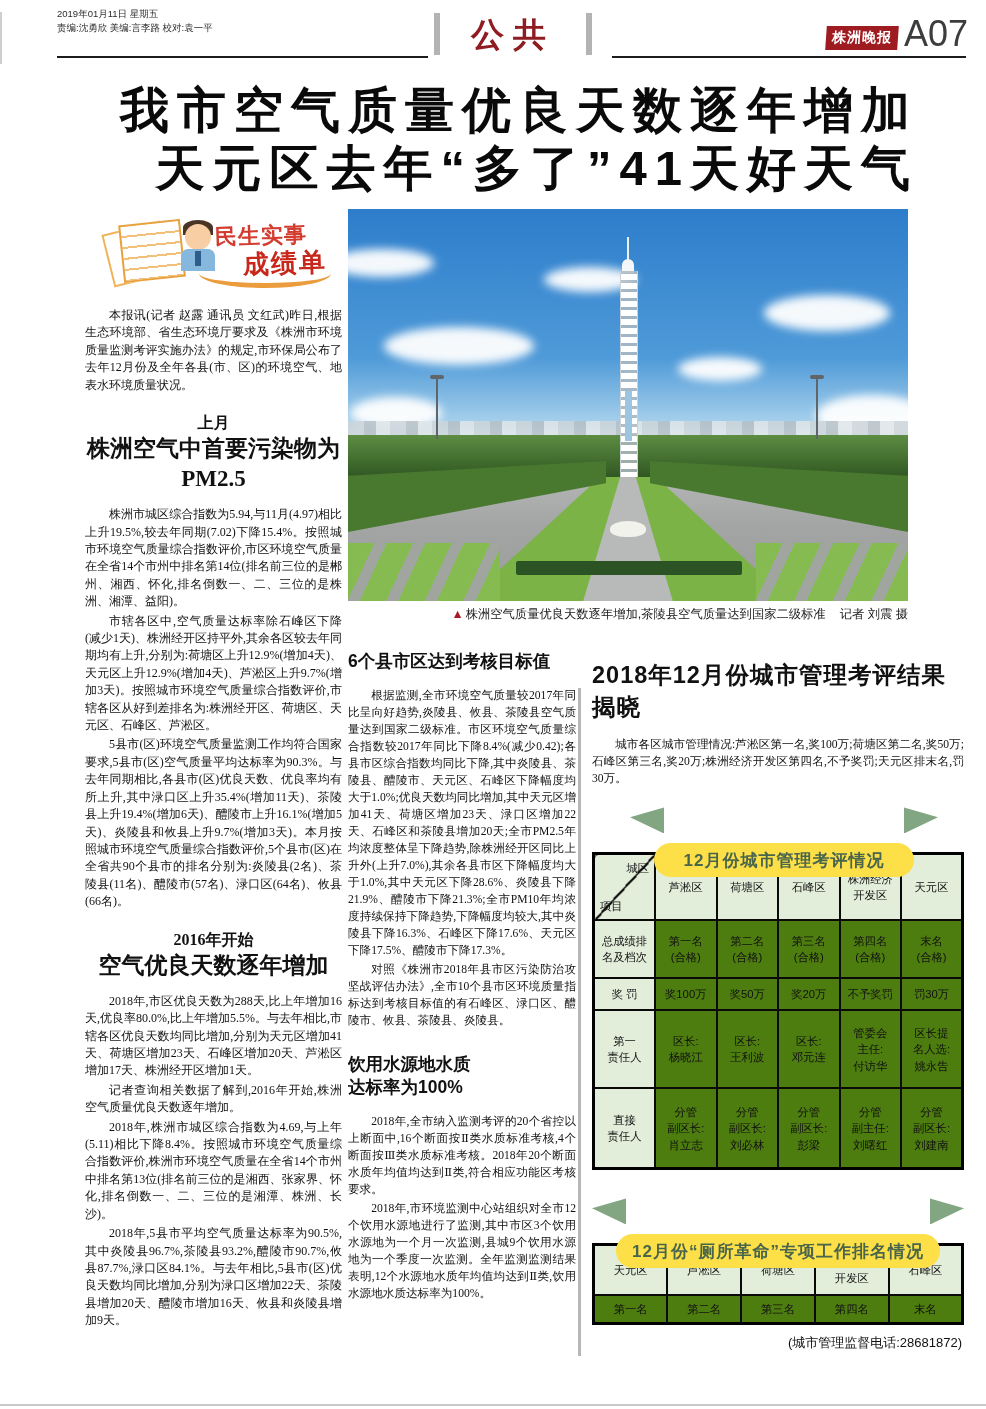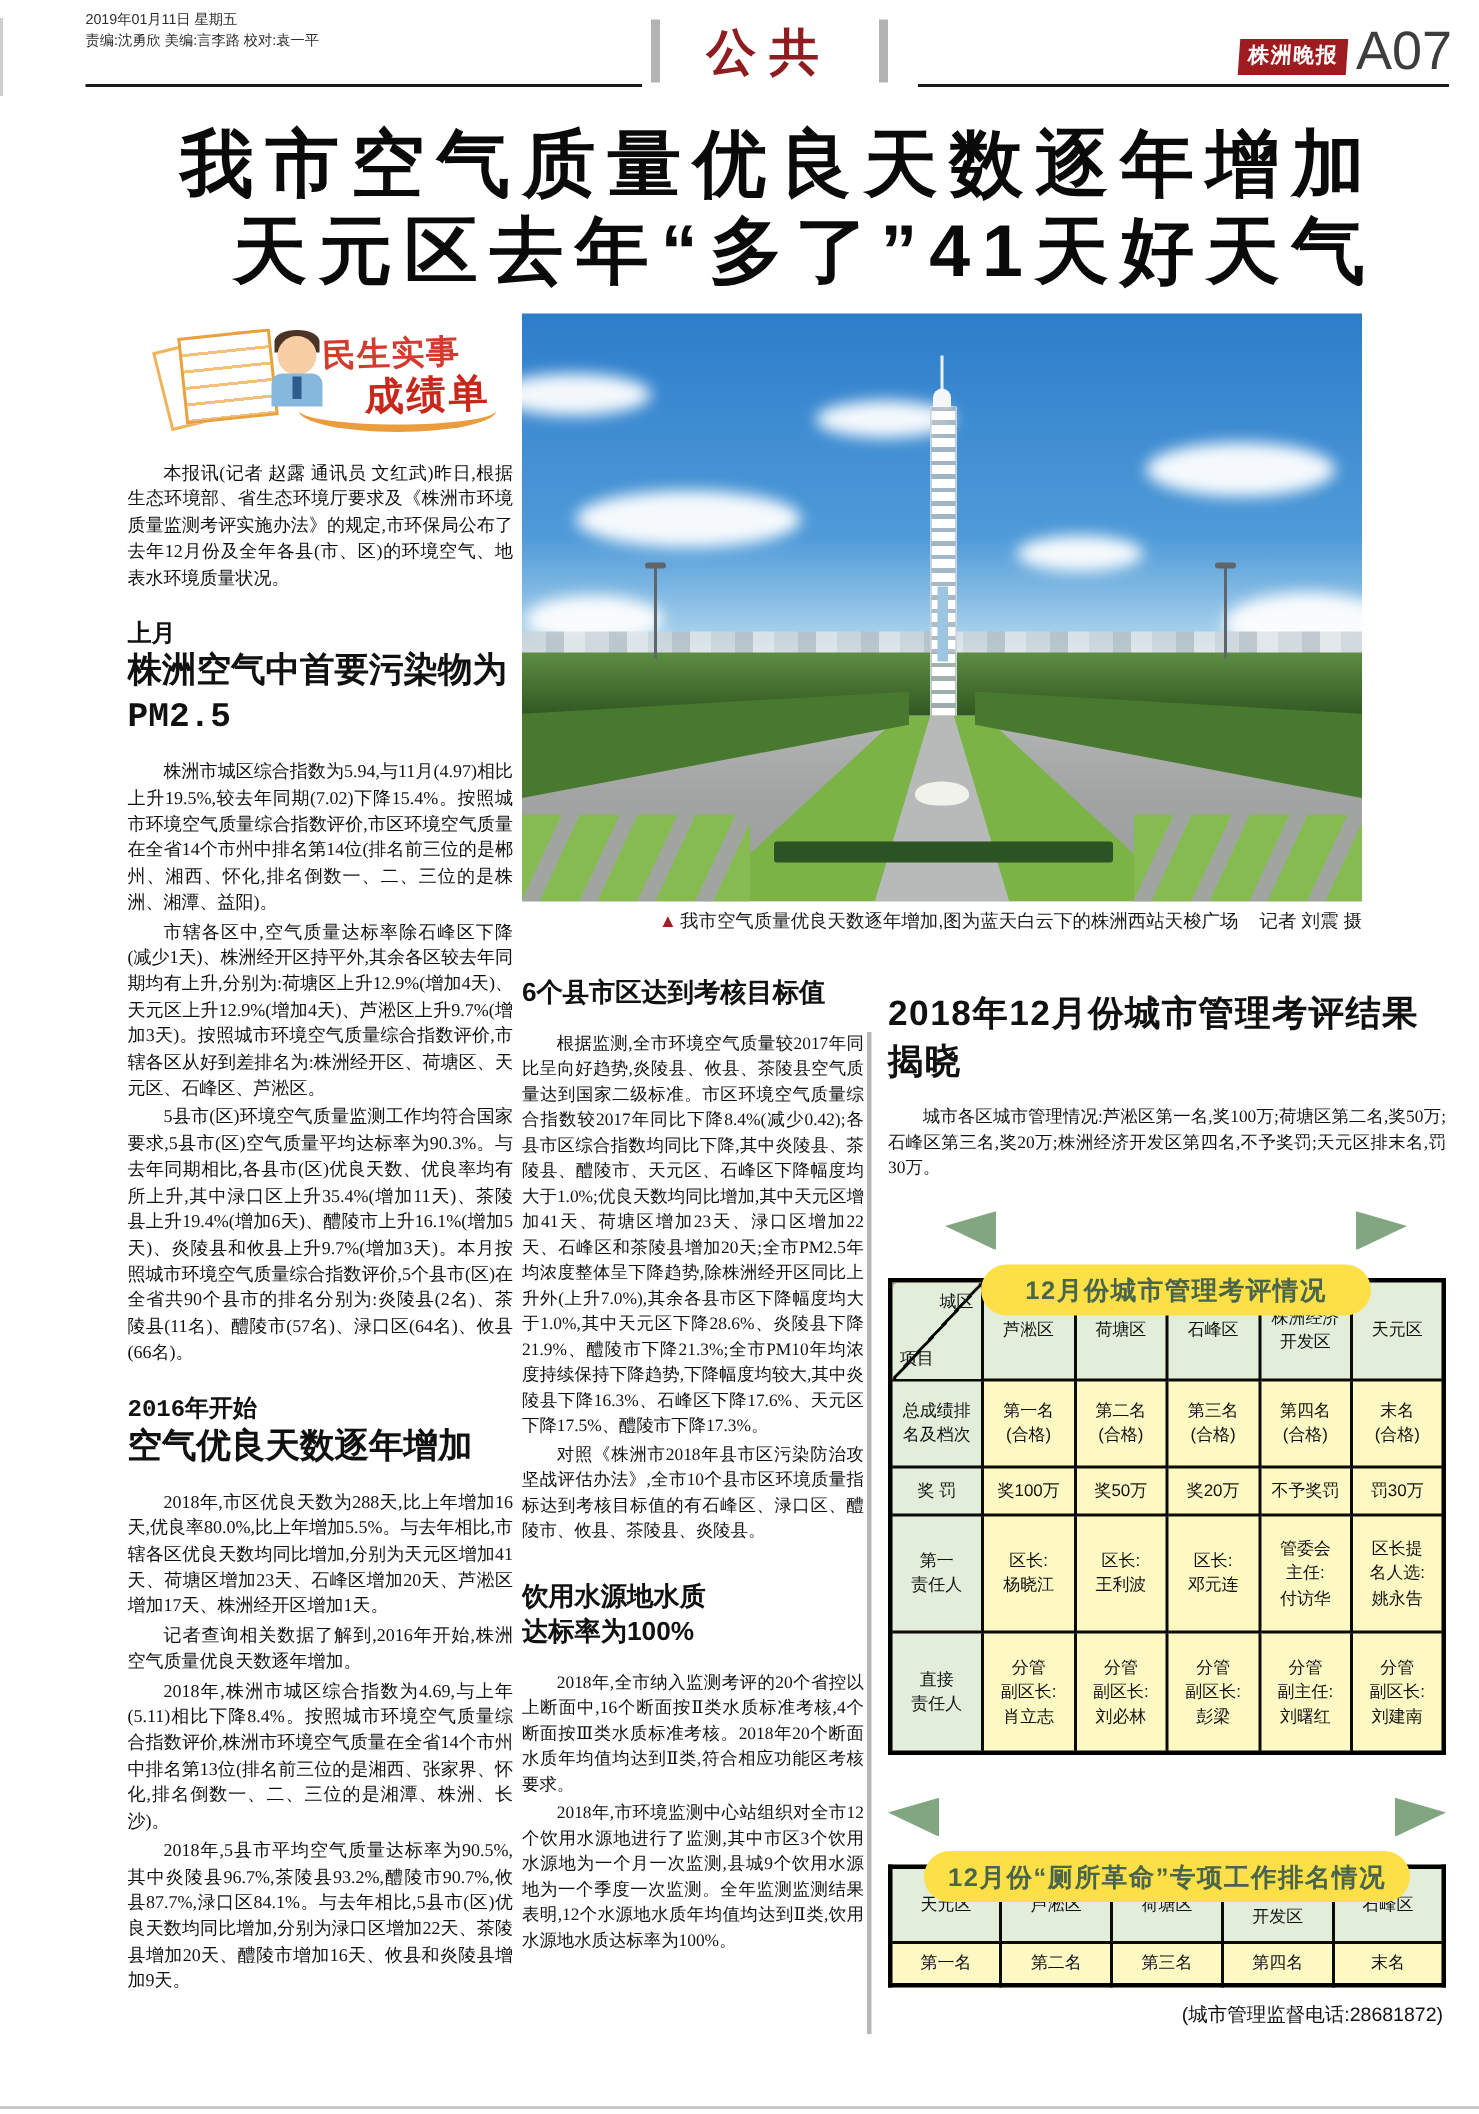--- a/index.html
+++ b/index.html
@@ -31,21 +31,21 @@
   .headline { left:68px; top:84px; width:850px; text-align:right;
     font-family:"Liberation Sans","DejaVu Sans",sans-serif; color:#0a0a0a; }
   .headline .hl { font-size:49px; font-weight:900; letter-spacing:8px; line-height:1.08; }
   .headline .hl2 { margin-top:5px; }
 
   
   .leftcol { left:85px; top:219px; width:257px; height:1184px; overflow:hidden; }
   .para { font-size:12px; line-height:17.4px; text-align:justify; text-indent:2em;
           margin:0 0 2px 0; }
   .lead { margin-bottom:16px; }
-  .sec-head { margin:18px 0 12px 0; font-family:Liberation Mono, monospace; }
+  .sec-head { margin:18px 0 12px 0; font-family:Liberation Serif, serif;text-align:center; }
   .sec-kicker { font-size:16px; font-weight:700; line-height:1.4; }
   .sec-title { font-size:23px; font-weight:700; line-height:1.3; }
 
   
   .badge { position:relative; width:250px; height:76px; margin:0 0 12px 6px; }
   .badge div { position:absolute; }
   .bp2 { left:16px; top:8px; width:56px; height:50px; background:#fff;
          border:2px solid #f0b45a; transform:rotate(-14deg); }
   .bp1 { left:30px; top:3px; width:58px; height:54px; background:#fff;
          border:2px solid #e8a13c; transform:rotate(-6deg);
@@ -129,21 +129,21 @@
   .banner2 { margin-top:24px; }
   .b-tip { position:absolute; width:34px; height:26px; background:#82a681; top:4px; }
   .b-tip.l { left:0;  clip-path:polygon(100% 0,100% 100%,0 38%); }
   .b-tip.r { right:0; clip-path:polygon(0 0,0 100%,100% 38%); }
   .b-body { position:absolute; left:24px; right:24px; top:0; height:34px; background:#fde047;
     border-radius:17px; display:flex; align-items:center; justify-content:center;
     font-size:17px; font-weight:700; color:#49654c; letter-spacing:1px;
     font-family:"Liberation Sans",sans-serif;margin-top:40px; }
 
   .gtable { border-collapse:collapse; width:100%; table-layout:fixed; margin-top:13px;
-    border:3px solid #000; background:#fef9c3; }
+    border:3px solid #000; background:#4d7c0f; }
   .gtable td { border:2px solid #0a0a0a; text-align:center; font-size:11.3px;
     line-height:1.45; padding:3px 1px; white-space:pre-line;
     font-family:"Liberation Sans",sans-serif; }
   .gtable .hdr { background:#e2edda; }
   .t1 .r0 td { height:58px; } .t1 .r1 td { height:50px; } .t1 .r2 td { height:24px; }
   .t1 .r3 td { height:70px; } .t1 .r4 td { height:72px; }
   .t2 .r0 td { height:42px; } .t2 .r1 td { height:20px; }
   td.corner { position:relative; padding:0;
     background:linear-gradient(to bottom right, #e2edda calc(50% - 1px), #000 calc(50% - 1px),
       #000 calc(50% + 1px), #e2edda calc(50% + 1px)); }
@@ -235,21 +235,21 @@
       <div class="path-c"></div>
       <div class="trees-l"></div>
       <div class="trees-r"></div>
       <div class="lawn-side ls-l"></div>
       <div class="lawn-side ls-r"></div>
       <div class="hedge"></div>
       <div class="sign"></div>
     </div>
   </div>
   <div class="abs caption">
-    <span class="cap-marker">▲</span><span>我市空气质量优良天数逐年增加,图为蓝天白云下的株洲西站天梭广场</span><span class="cap-credit">记者 刘震 摄</span>
+    <span class="cap-marker">▲</span><span>株洲空气质量优良天数逐年增加,茶陵县空气质量达到国家二级标准</span><span class="cap-credit">记者 刘震 摄</span>
   </div>
 
   <div class="abs midcol">
     <div class="mid-title">6个县市区达到考核目标值</div>
     <p class="para">根据监测,全市环境空气质量较2017年同比呈向好趋势,炎陵县、攸县、茶陵县空气质量达到国家二级标准。市区环境空气质量综合指数较2017年同比下降8.4%(减少0.42);各县市区综合指数均同比下降,其中炎陵县、茶陵县、醴陵市、天元区、石峰区下降幅度均大于1.0%;优良天数均同比增加,其中天元区增加41天、荷塘区增加23天、渌口区增加22天、石峰区和茶陵县增加20天;全市PM2.5年均浓度整体呈下降趋势,除株洲经开区同比上升外(上升7.0%),其余各县市区下降幅度均大于1.0%,其中天元区下降28.6%、炎陵县下降21.9%、醴陵市下降21.3%;全市PM10年均浓度持续保持下降趋势,下降幅度均较大,其中炎陵县下降16.3%、石峰区下降17.6%、天元区下降17.5%、醴陵市下降17.3%。</p>
     <p class="para">对照《株洲市2018年县市区污染防治攻坚战评估办法》,全市10个县市区环境质量指标达到考核目标值的有石峰区、渌口区、醴陵市、攸县、茶陵县、炎陵县。</p>
     <div class="mid-title mid-title2">
       <div>饮用水源地水质</div>
       <div>达标率为100%</div>
     </div>

